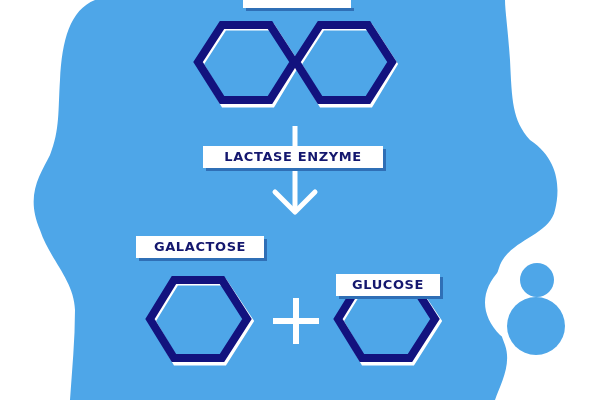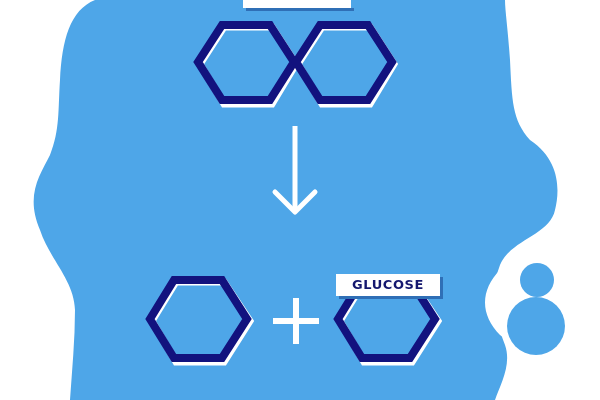--- a/index.html
+++ b/index.html
@@ -60,16 +60,18 @@
       <polygon points="174,280 222,280 247,319 222,358 174,358 150,319" fill="none" stroke="#12127e" stroke-width="8"></polygon>
       <polygon points="362,280 410,280 435,319 410,358 362,358 338,319" fill="none" stroke="#12127e" stroke-width="8"></polygon>
     </g>
 
     <g>
       <line x1="296" y1="298" x2="296" y2="344" stroke="#ffffff" stroke-width="6"></line>
       <line x1="273" y1="321" x2="319" y2="321" stroke="#ffffff" stroke-width="6"></line>
     </g>
   </svg>
 
+  <div class="label" style="left:203px; top:146px; width:180px;">LACTASE ENZYME</div>
 
+  <div class="label" style="left:136px; top:236px; width:128px;">GALACTOSE</div>
 
   <div class="label" style="left:336px; top:236px; width:104px;margin-top:38px;">GLUCOSE</div>
 </div>
 
 </body></html>

